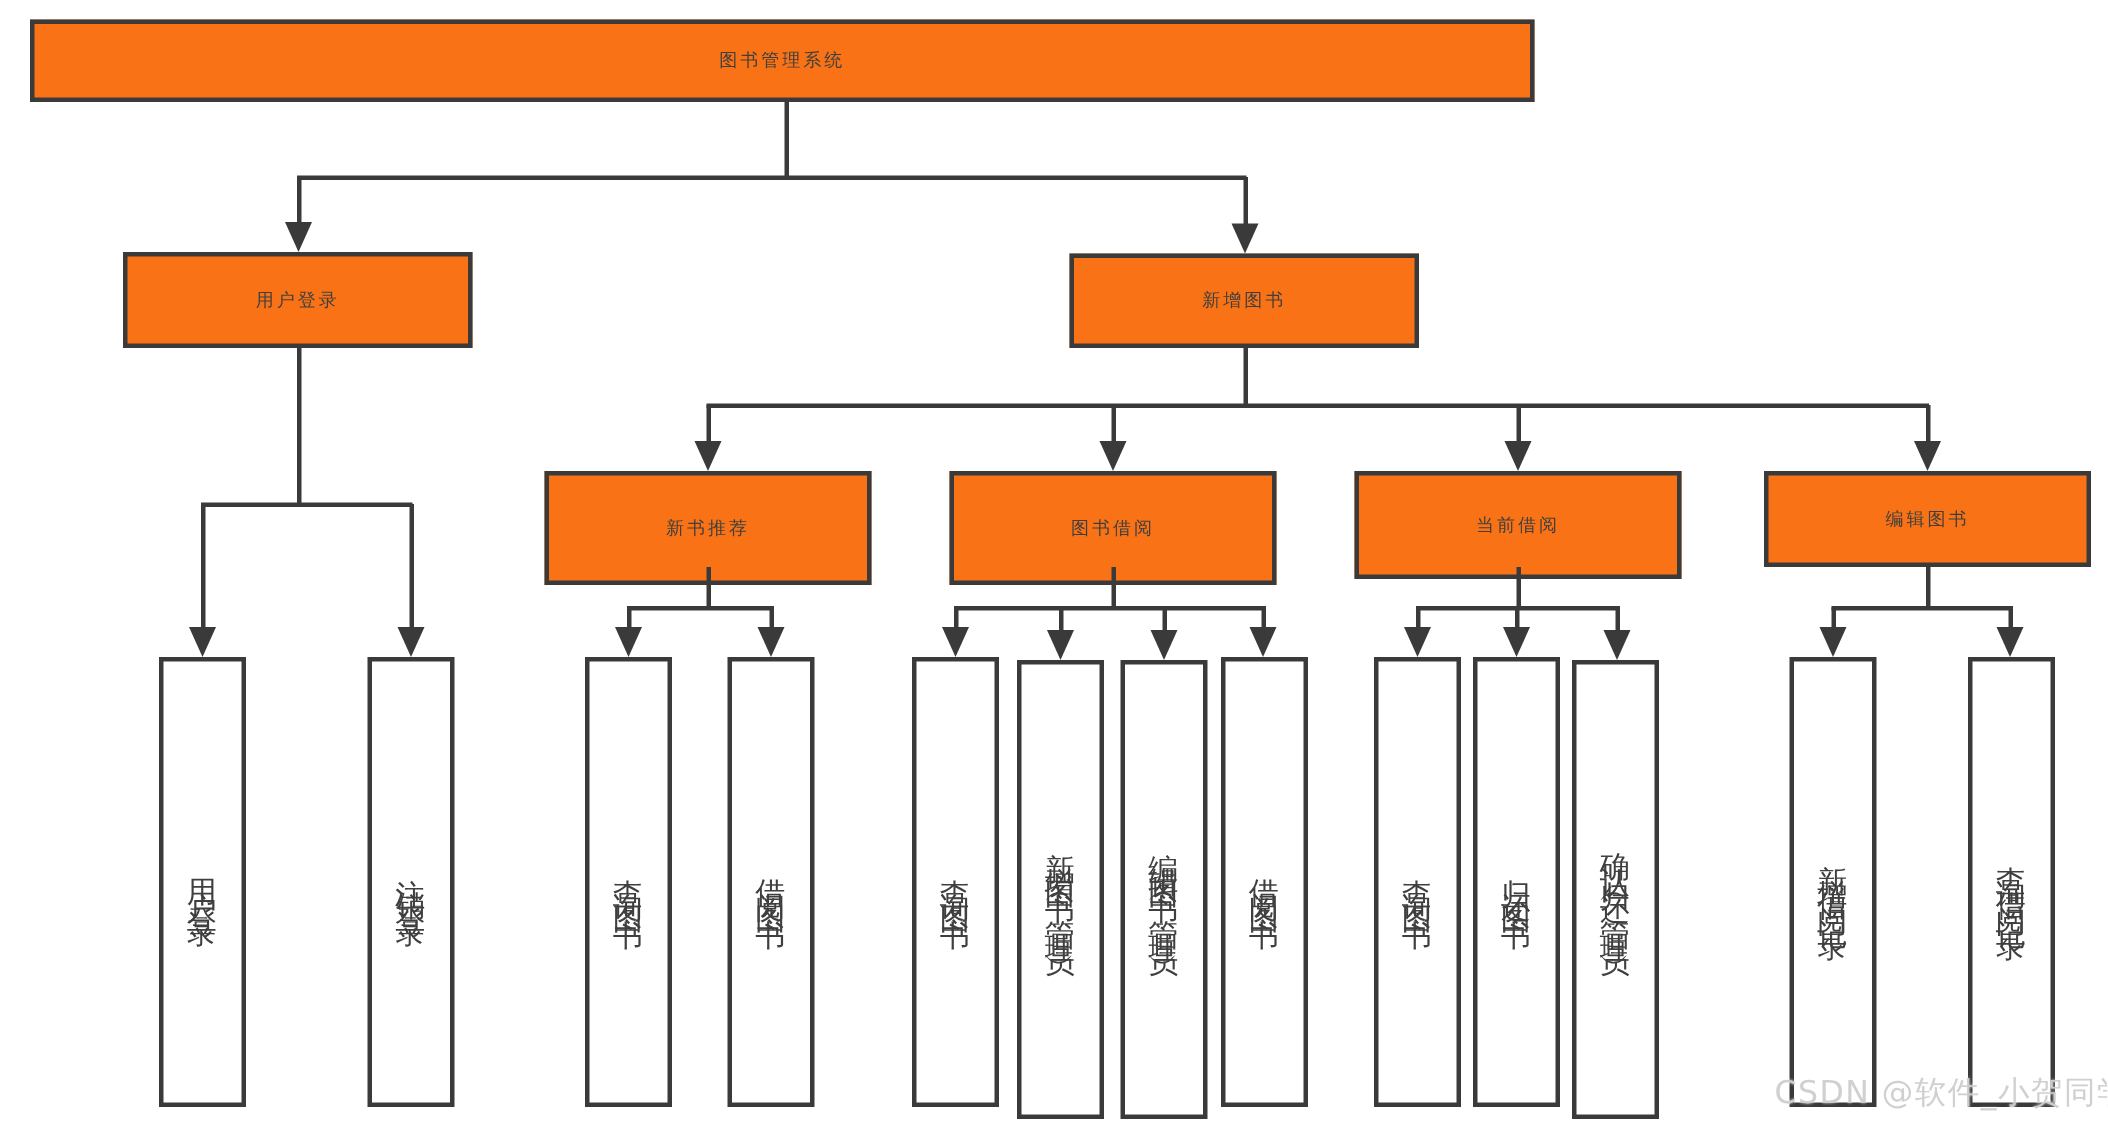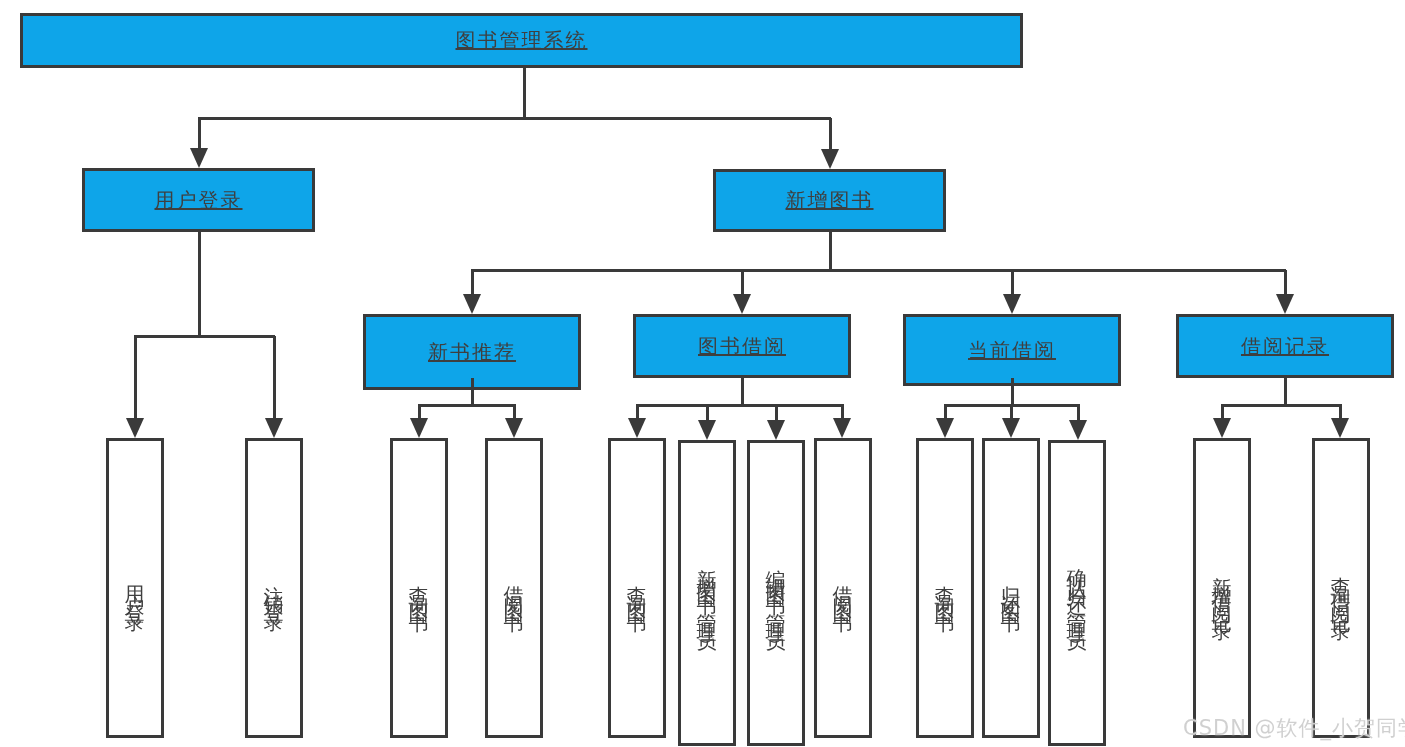--- a/index.html
+++ b/index.html
@@ -7,27 +7,26 @@
     position:relative;
     width:1405px;height:747px;
     background:#ffffff;
     overflow:hidden;
     font-family:"DejaVu Sans","Liberation Sans",sans-serif;
   }
   .hbox{
     position:absolute;
     box-sizing:border-box;
     border:3px solid #3a3a3a;
-    background:#0ea5e9;
+    background:#f97316;
     display:flex;align-items:center;justify-content:center;
     color:#3f3f3f;
-    font-size:20px;
+    font-size:12px;
     letter-spacing:2px;
     white-space:nowrap;
-    text-decoration:underline;
   }
   .vbox{
     position:absolute;
     box-sizing:border-box;
     border:3px solid #3a3a3a;
     background:#ffffff;
     display:flex;align-items:center;justify-content:center;
   }
   .vbox .vlabel{
     writing-mode:vertical-rl;
@@ -93,28 +92,28 @@
   <div class="line" style="left:741px;top:270px;width:3px;height:25px;"></div>
   <div class="arrow" style="left:733px;top:294px;"></div>
   <div class="line" style="left:1011px;top:270px;width:3px;height:25px;"></div>
   <div class="arrow" style="left:1003px;top:294px;"></div>
   <div class="line" style="left:1284px;top:270px;width:3px;height:25px;"></div>
   <div class="arrow" style="left:1276px;top:294px;"></div>
 
   <div class="hbox" style="left:363px;top:314px;width:218px;height:76px;">
     <span>新书推荐</span>
   </div>
-  <div class="hbox" style="left:633px;top:314px;width:218px;height:64px;">
+  <div class="hbox" style="left:633px;top:314px;width:218px;height:76px;">
     <span>图书借阅</span>
   </div>
   <div class="hbox" style="left:903px;top:314px;width:218px;height:72px;text-align:center;">
     <span>当前借阅</span>
   </div>
   <div class="hbox" style="left:1176px;top:314px;width:218px;height:64px;">
-    <span>借阅记录</span>
+    <span>编辑图书</span>
   </div>
 
   <div class="line" style="left:471px;top:378px;width:3px;height:28px;"></div>
   <div class="line" style="left:418px;top:404px;width:98px;height:3px;"></div>
   <div class="line" style="left:418px;top:405px;width:3px;height:14px;"></div>
   <div class="arrow" style="left:410px;top:418px;"></div>
   <div class="line" style="left:513px;top:405px;width:3px;height:14px;"></div>
   <div class="arrow" style="left:505px;top:418px;"></div>
 
   <div class="line" style="left:741px;top:378px;width:3px;height:28px;"></div>

